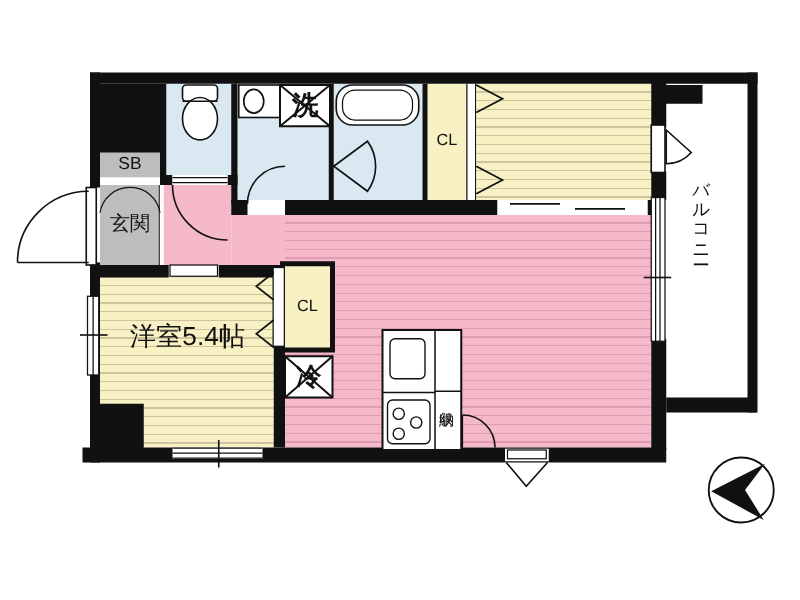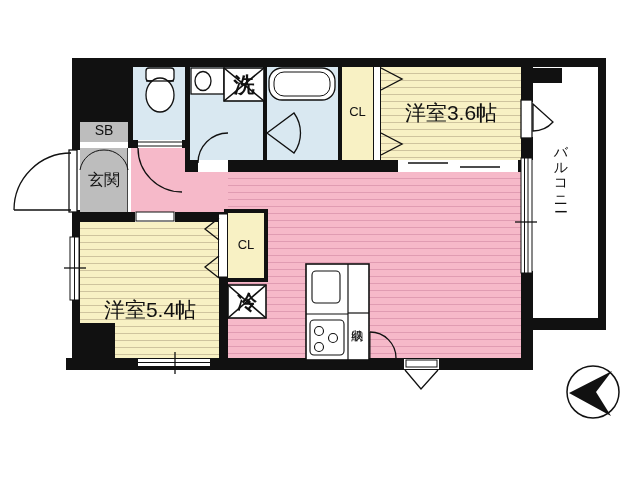--- a/index.html
+++ b/index.html
@@ -186,22 +186,21 @@
         <path d="M405,370 L421,389 L438,370"></path>
       </g>
 
       <g>
         <circle cx="593" cy="392" r="26" stroke-width="1.5"></circle>
         <polygon points="569,393 612,371 596,392 611,416" fill="#111" stroke="none"></polygon>
       </g>
     </g>
   </svg>
 
-  <div class="lbl center" style="left:381px;top:101px;width:140px;font-size:21px;">洋室3.6帖</div>
-  <div class="lbl center" style="left:80px;top:258px;width:140px;font-size:21px;margin-top:40px;">洋室5.4帖</div>
+  <div class="lbl center" style="left:80px;top:258px;width:140px;font-size:21px;">洋室5.4帖</div>
   <div class="lbl center" style="left:80px;top:171px;width:48px;font-size:16px;">玄関</div>
   <div class="lbl center" style="left:80px;top:123px;width:48px;font-size:14px;">SB</div>
   <div class="lbl center" style="left:342px;top:105px;width:31px;font-size:13px;">CL</div>
   <div class="lbl center" style="left:228px;top:238px;width:36px;font-size:13px;">CL</div>
   <div class="lbl center" style="left:224px;top:73px;width:40px;font-size:21px;font-weight:bold;">洗</div>
   <div class="lbl center" style="left:228px;top:291px;width:38px;font-size:20px;font-weight:bold;">冷</div>
   <div class="lbl vert" style="left:350px;top:320px;height:40px;font-size:12px;">収納</div>
   <div class="lbl vert" style="left:553px;top:136px;height:112px;font-size:14px;letter-spacing:1px;">バルコニー</div>
 
 </div>

